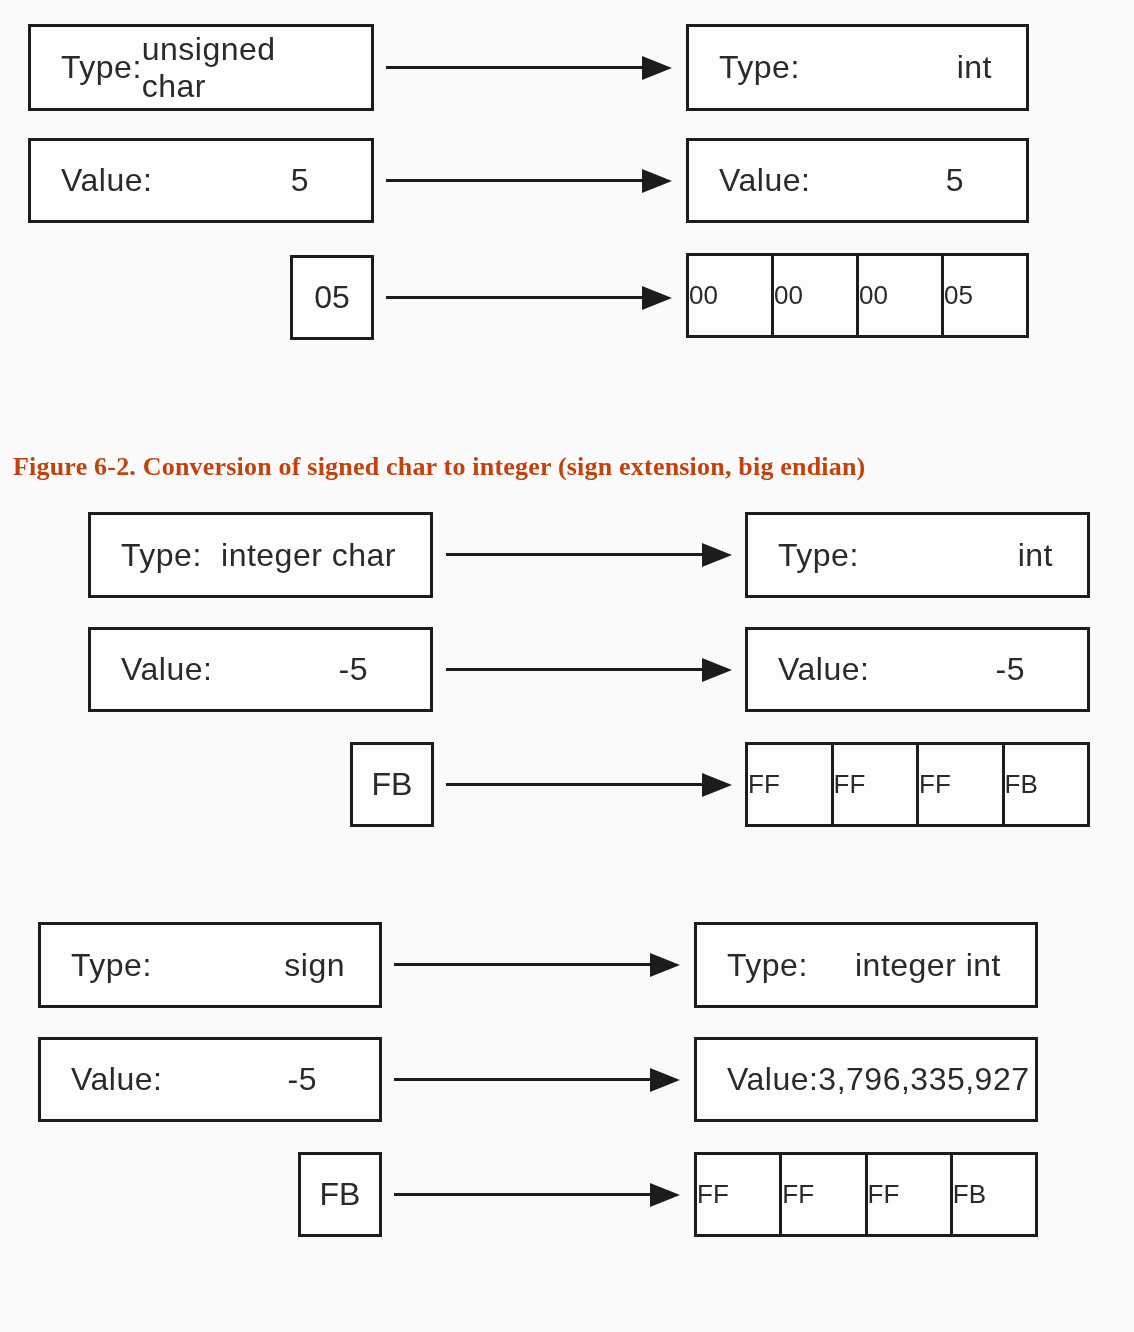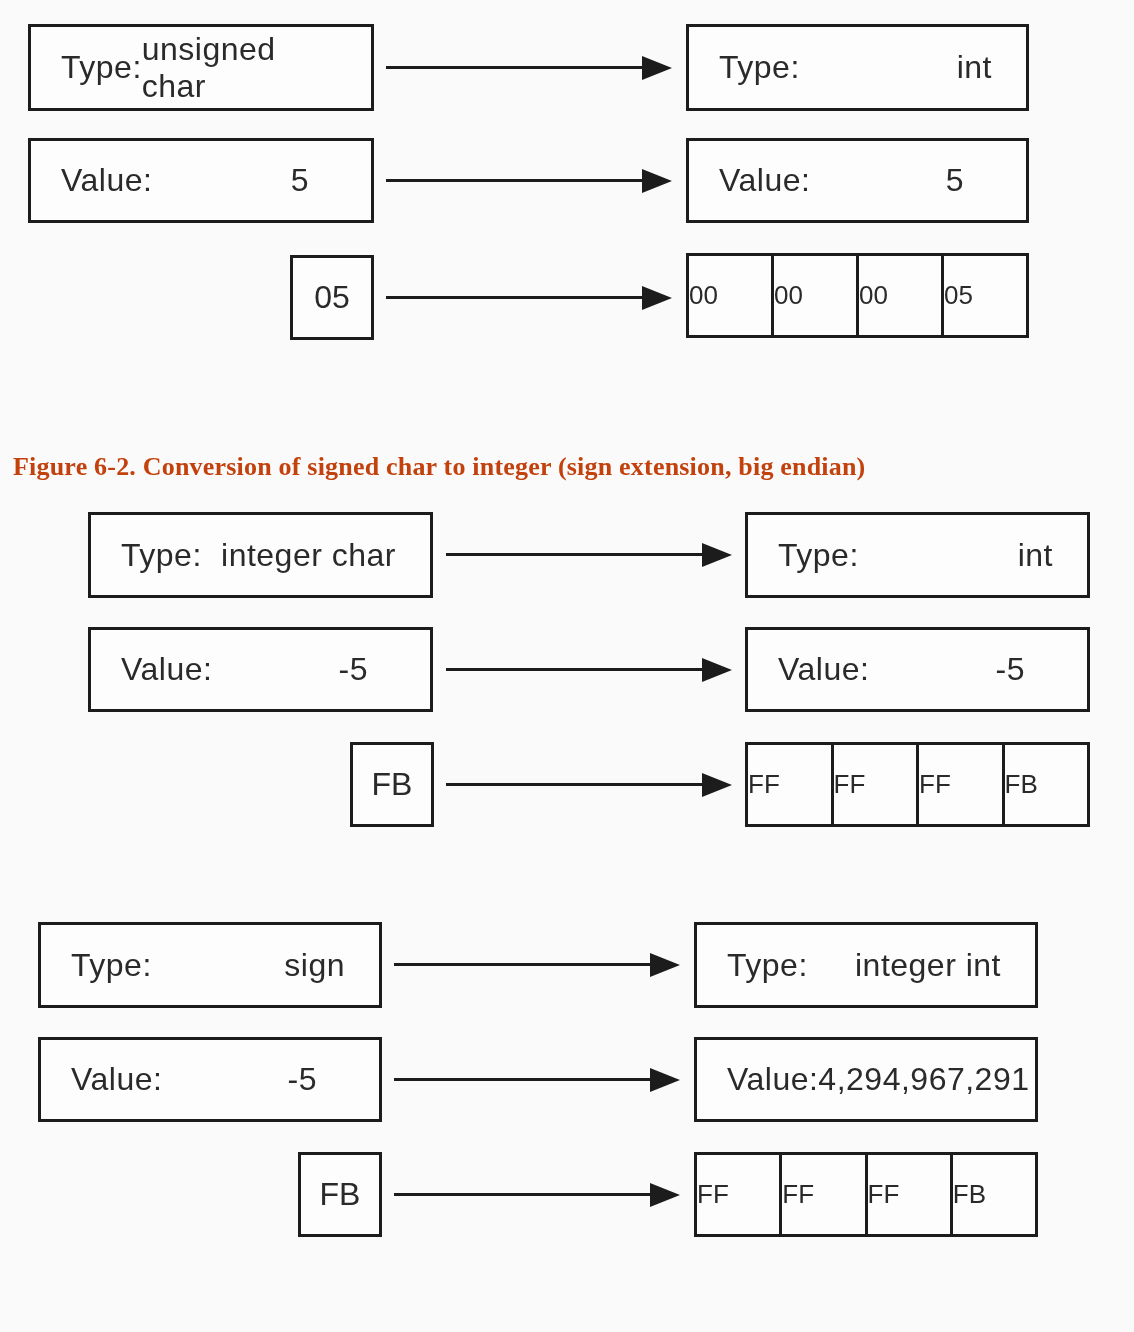--- a/index.html
+++ b/index.html
@@ -184,21 +184,21 @@
     <div class="arrow" style="left:394px; top:963px; width:256px;"></div>
     <div class="arrow" style="left:394px; top:1078px; width:256px;"></div>
     <div class="arrow" style="left:394px; top:1193px; width:256px;"></div>
 
     <div class="box label-box type-row" style="left:694px; top:922px; width:344px; height:86px;">
       <span class="lbl">Type:</span>
       <span class="val">integer int</span>
     </div>
     <div class="box label-box" style="left:694px; top:1037px; width:344px; height:85px; padding-right:22px;">
       <span class="lbl">Value:</span>
-      <span class="val">4,294,967,291</span>
+      <span class="val">3,796,335,927</span>
     </div>
     <div class="byte-row" style="left:694px; top:1152px; width:344px; height:85px;">
       <div class="cell">
           <span>FF</span>
         </div>
       <div class="cell">
           <span>FF</span>
         </div>
       <div class="cell">
           <span>FF</span>

